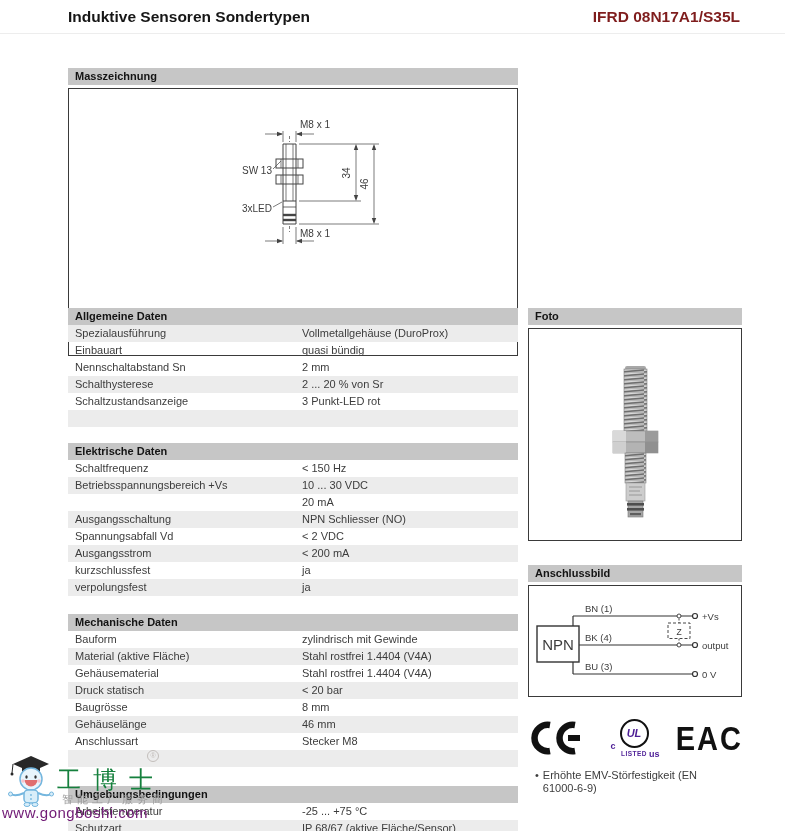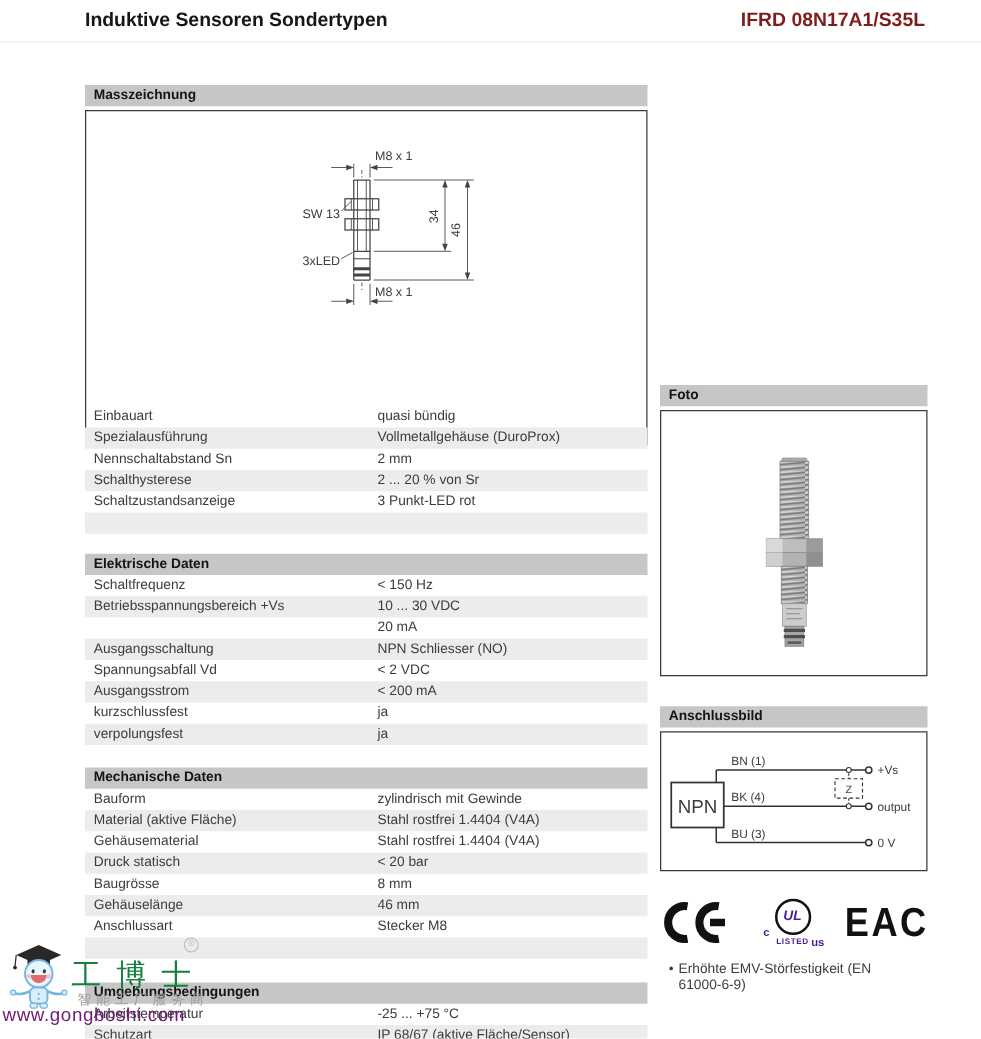--- a/index.html
+++ b/index.html
@@ -115,28 +115,31 @@
       </g>
       <text x="231" y="39" font-size="10">M8 x 1</text>
       <text x="203" y="85" font-size="10" text-anchor="end">SW 13</text>
       <text transform="rotate(-90 281 84)" x="281" y="84" font-size="10" text-anchor="middle">34</text>
       <text transform="rotate(-90 299 95)" x="299" y="95" font-size="10" text-anchor="middle">46</text>
       <text x="203" y="123" font-size="10" text-anchor="end">3xLED</text>
       <text x="231" y="148" font-size="10">M8 x 1</text>
     </svg>
   </div>
 
+  <div class="sec-bar w-left" style="top:308px">
+    <span>Allgemeine Daten</span>
+  </div>
   <div class="dtable" style="top:325px">
+      <div class="trow alt">
+        <span class="tlabel">Spezialausführung</span>
+        <span class="tvalue">Vollmetallgehäuse (DuroProx)</span>
+      </div>
       <div class="trow">
         <span class="tlabel">Einbauart</span>
         <span class="tvalue">quasi bündig</span>
-      </div>
-      <div class="trow alt">
-        <span class="tlabel">Spezialausführung</span>
-        <span class="tvalue">Vollmetallgehäuse (DuroProx)</span>
       </div>
       <div class="trow">
         <span class="tlabel">Nennschaltabstand Sn</span>
         <span class="tvalue">2 mm</span>
       </div>
       <div class="trow alt">
         <span class="tlabel">Schalthysterese</span>
         <span class="tvalue">2 ... 20 % von Sr</span>
       </div>
       <div class="trow">

